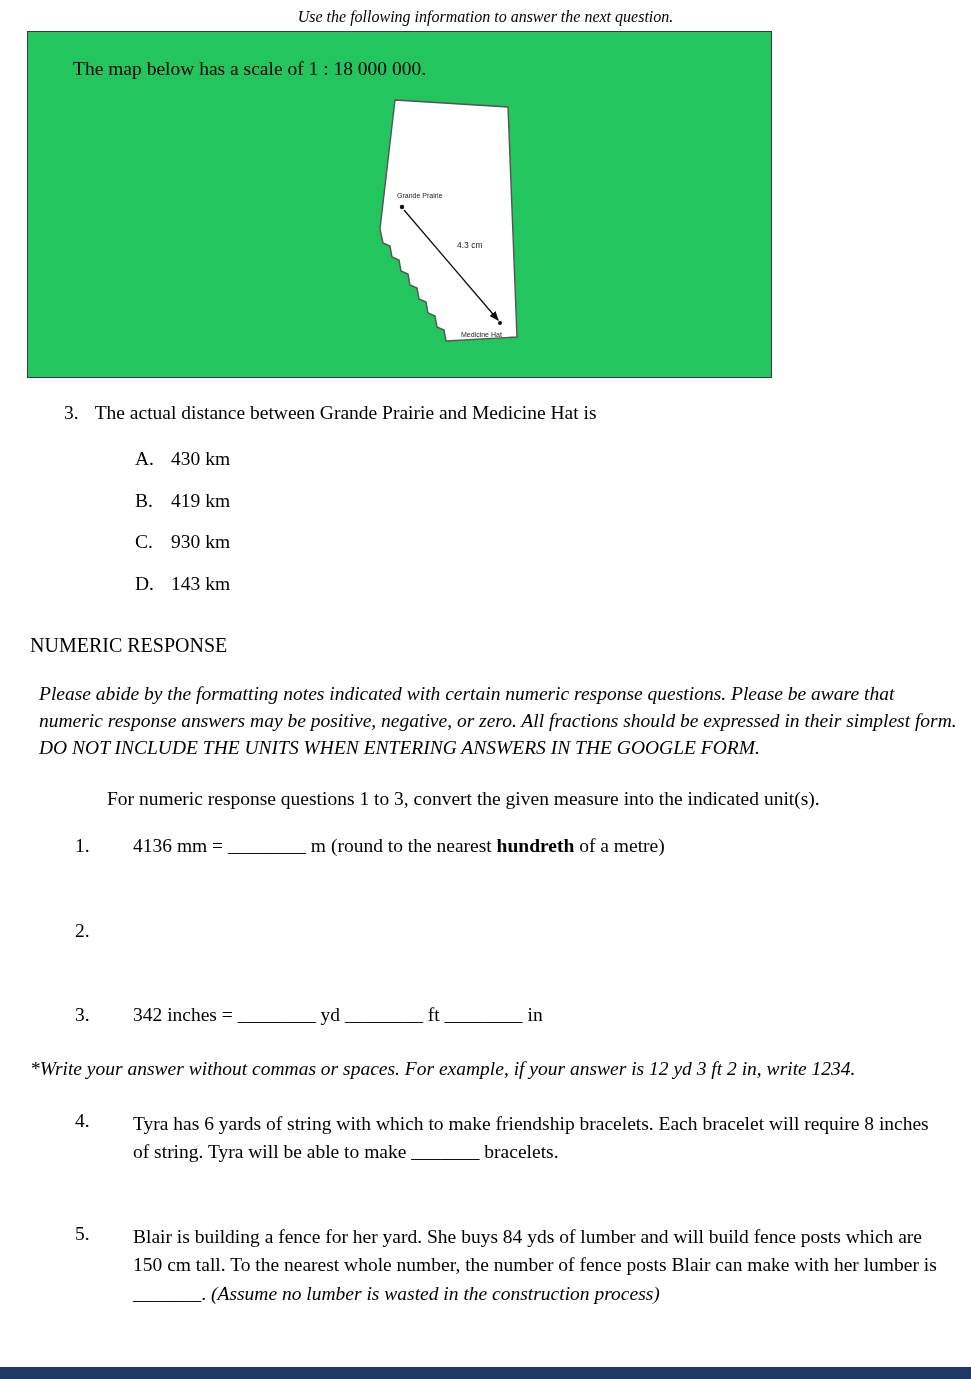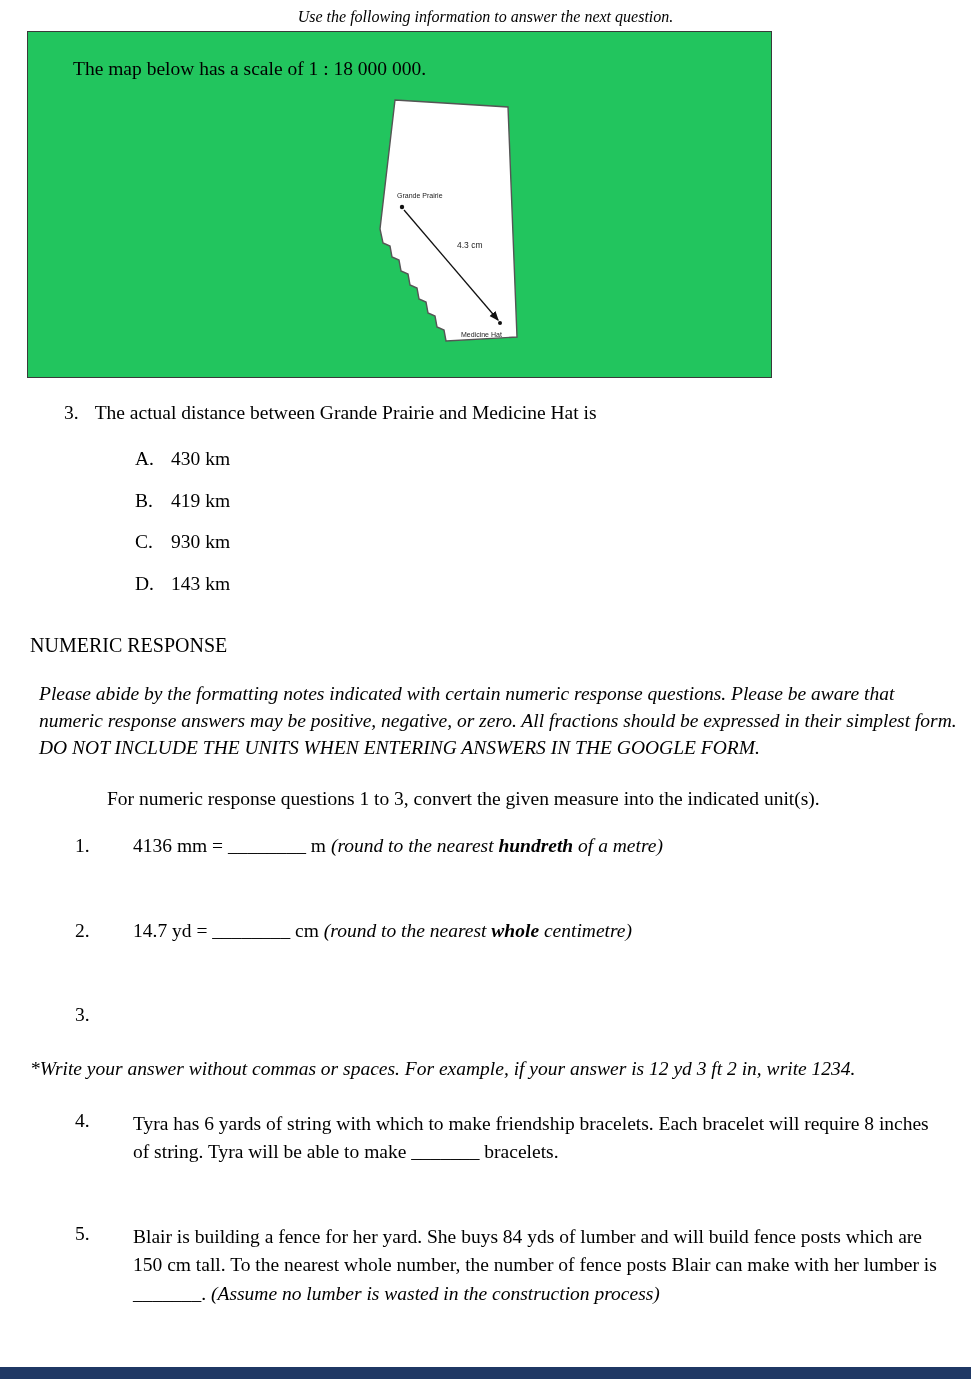--- a/index.html
+++ b/index.html
@@ -63,21 +63,21 @@
   .nr-intro {
     left: 30px; top: 681px; width: 918px;
     font-style: italic;
     line-height: 1.38;
     margin-left: 9px;
   }
   .convert-instruction { left: 64px; top: 788px; margin-left: 43px; }
 
   .nr-row { display: flex; left: 75px; }
   .nr-row .q-num { width: 58px; margin-right: 0; }
-  .nr-note { font-style: italic; }
+  .nr-note { }
   .nr-note b { font-weight: bold; }
 
   .format-note {
     left: 30px; top: 1058px; width: 920px;
     font-style: italic;
   }
 
   .word-problem { display: flex; left: 75px; }
   .word-problem .q-num { width: 58px; margin-right: 0; }
   .wp-text { width: 815px; line-height: 1.45; }
@@ -143,27 +143,25 @@
 
 <div class="abs nr-row" style="top:835px">
   <span class="q-num">1.</span>
   <span>
     <span>4136 mm = ________ m </span><span class="nr-note"><span>(round to the nearest </span><b>hundreth</b><span> of a metre)</span></span>
   </span>
 </div>
 
 <div class="abs nr-row" style="top:920px">
   <span class="q-num">2.</span>
-  <span>
-    <span>14.7 yd = ________ cm </span><span class="nr-note"><span>(round to the nearest </span><b>whole</b><span> centimetre)</span></span>
-  </span>
 </div>
 
 <div class="abs nr-row" style="top:1004px">
   <span class="q-num">3.</span>
+  <span>342 inches = ________ yd ________ ft  ________ in</span>
 </div>
 
 <div class="abs format-note">*Write your answer without commas or spaces.  For example, if your answer is 12 yd 3 ft 2 in, write 1234.</div>
 
 <div class="abs word-problem" style="top:1110px">
   <span class="q-num">4.</span>
   <span class="wp-text">Tyra has 6 yards of string with which to make friendship bracelets. Each bracelet will require 8 inches of string.  Tyra will be able to make _______ bracelets.</span>
 </div>
 
 <div class="abs word-problem" style="top:1223px">

